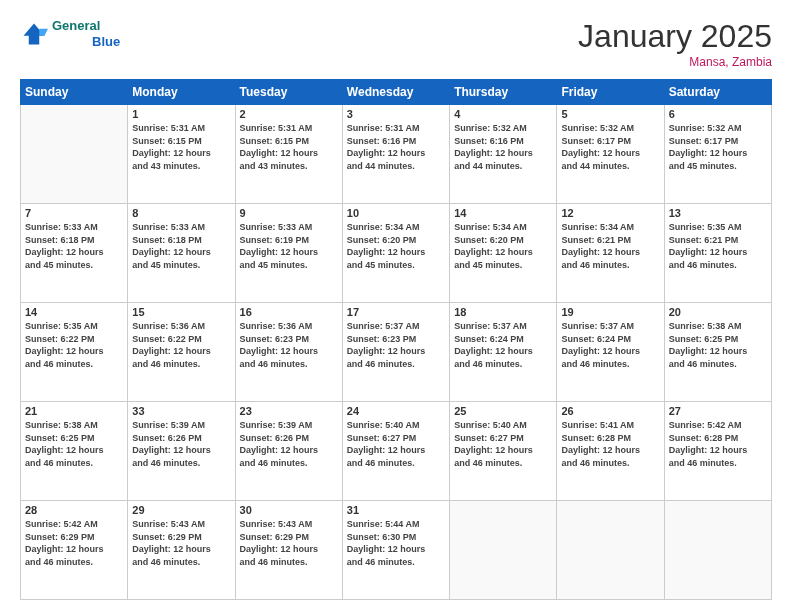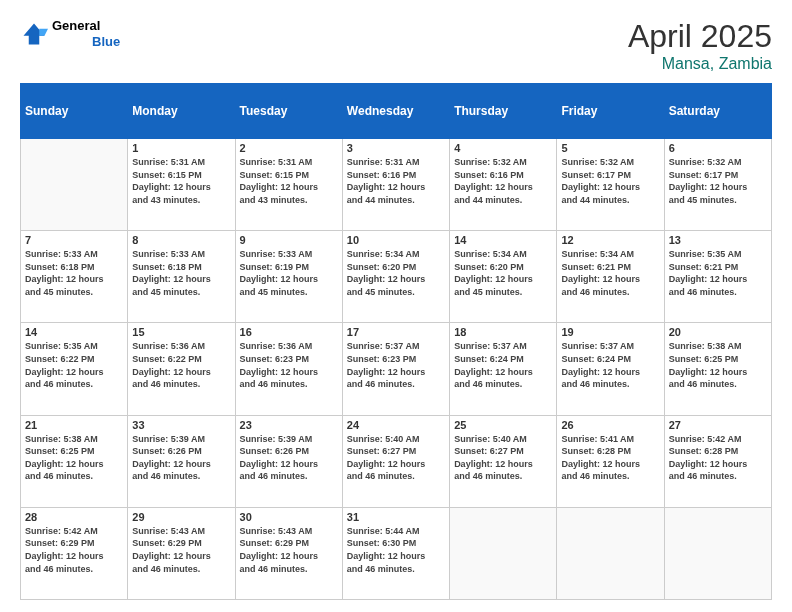--- a/index.html
+++ b/index.html
@@ -28,49 +28,49 @@
       align-items: center;
       gap: 4px;
     }
     .logo-text {
       display: flex;
       flex-direction: column;
       font-size: 13px;
       font-weight: bold;
       line-height: 1.2;
     }
-    .logo-general { color: #000000; }
+    .logo-general { color: #0f766e; }
     .logo-blue { color: #1565c0; padding-left: 40px; }
     .logo-icon {
       width: 28px;
       height: 28px;
     }
     .title-block {
       text-align: right;
     }
     .month-title {
       font-size: 32px;
       font-weight: 300;
       color: #333;
     }
     .subtitle {
-      font-size: 16px;
-      color: #0f766e;
+      font-size: 12px;
+      color: #be185d;
     }
     .calendar {
       width: 100%;
       border-collapse: collapse;
       flex: 1;
     }
     .calendar th {
       background-color: #1565c0;
       color: #fff;
       font-size: 12px;
       font-weight: 600;
-      padding: 20px 4px;
+      padding: 5px 4px;
       text-align: left;
       border: 1px solid #1565c0;
     }
     .calendar td {
       border: 1px solid #ccc;
       vertical-align: top;
       padding: 3px 4px;
       width: calc(100% / 7);
       font-size: 9.5px;
       color: #333;
@@ -105,21 +105,21 @@
       <svg class="logo-icon" viewBox="0 0 32 32">
         <polygon points="16,4 28,18 22,18 22,28 10,28 10,18 4,18" fill="#1565c0"></polygon>
         <polygon points="22,10 32,10 28,18 22,18" fill="#42a5f5"></polygon>
       </svg>
       <div class="logo-text">
         <span class="logo-general">General</span>
         <span class="logo-blue">Blue</span>
       </div>
     </div>
     <div class="title-block">
-      <div class="month-title">April 2025</div>
+      <div class="month-title">January 2025</div>
       <div class="subtitle">Mansa, Zambia</div>
     </div>
   </div>
 
   <table class="calendar">
     <thead>
       <tr>
         <th>Sunday</th>
         <th>Monday</th>
         <th>Tuesday</th>

